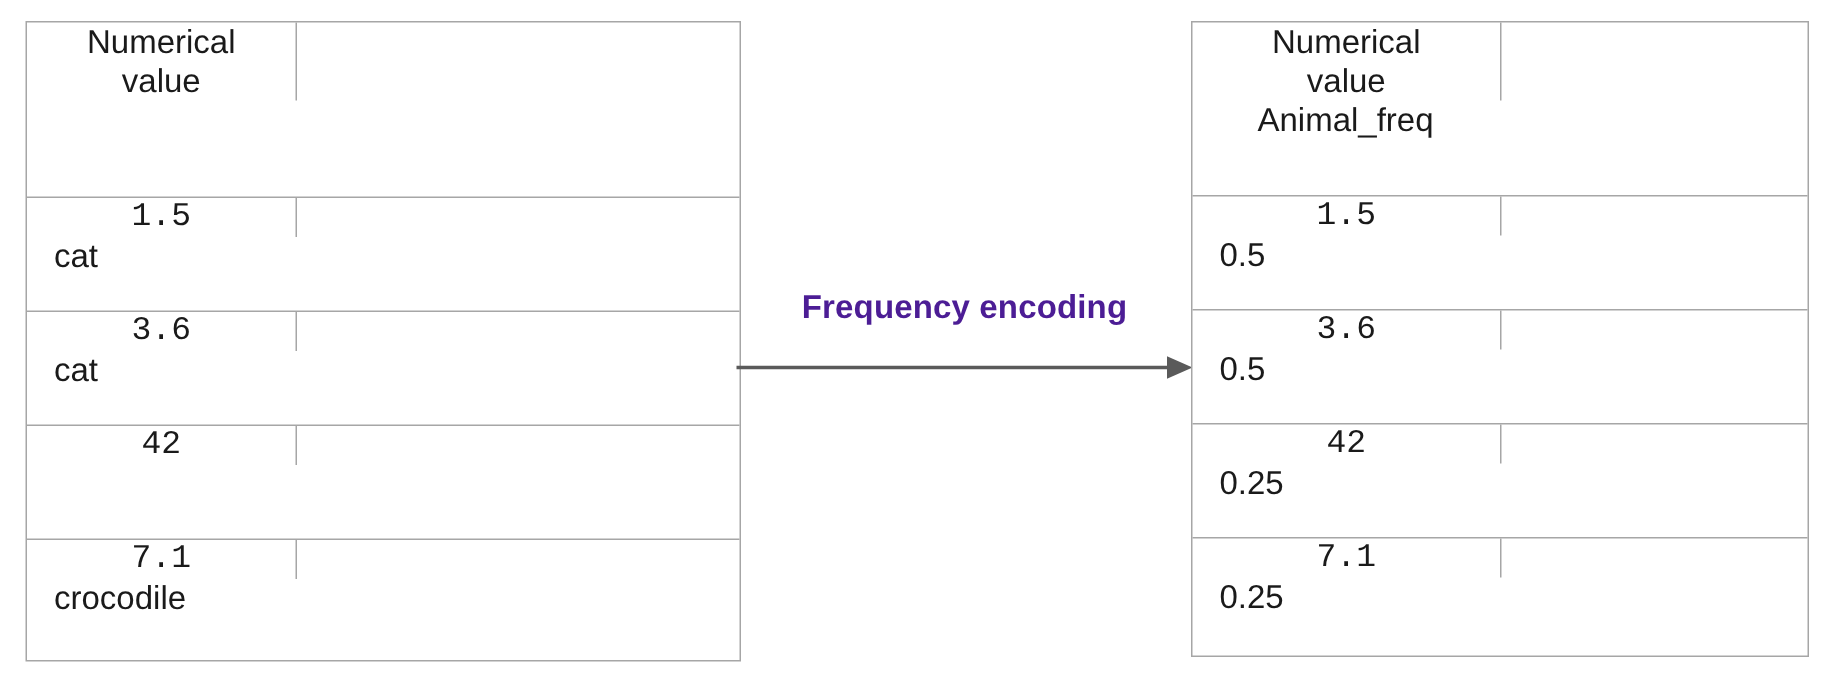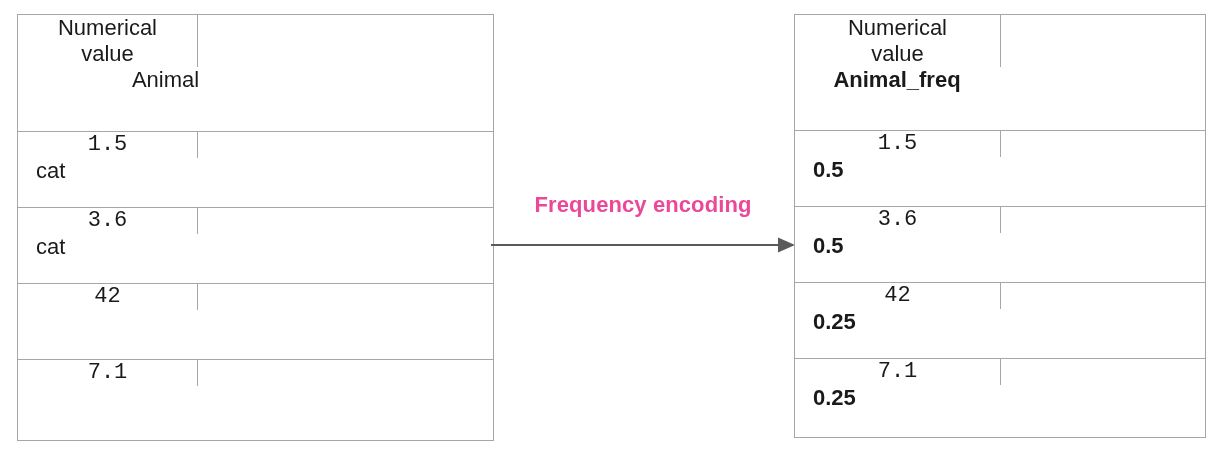--- a/index.html
+++ b/index.html
@@ -82,77 +82,77 @@
   #table-result {
     left: 794px;
     top: 14px;
     width: 412px;
     height: 424px;
   }
   #table-result .row.head  { height: 116px; }
   #table-result .row.body  { height: 76px; }
   #table-result .row.body4 { height: 78px; }
   #table-result .col-a { width: 206px; }
-  #table-result .col-b { width: 204px; font-weight: bold; }
+  #table-result .col-b { width: 204px; }
 
   
   #transform-group {
     position: absolute;
     left: 490px;
     top: 190px;
     width: 306px;
     height: 70px;
   }
   #transform-label {
     position: absolute;
     left: 0;
     top: 0;
     width: 306px;
     text-align: center;
     font-size: 22px;
     font-weight: bold;
     line-height: 30px;
-    color: #ec4899;
+    color: #4c1d95;
     letter-spacing: 0.1px;
   }
   #transform-arrow {
     position: absolute;
     left: 0;
     top: 44px;
     width: 306px;
     height: 22px;
   }
 </style>
 </head>
 <body>
 
 <div class="dtable" id="table-source">
 
   <div class="row head">
     <div class="cell hdr-cell col-a">Numerical
 value</div>
-    <div class="cell hdr-cell col-b lastcol">Animal</div>
   </div>
 
   <div class="row body">
     <div class="cell num-cell col-a">1.5</div>
     <div class="cell txt-cell col-b lastcol">cat</div>
   </div>
 
   <div class="row body">
     <div class="cell num-cell col-a">3.6</div>
     <div class="cell txt-cell col-b lastcol">cat</div>
   </div>
 
   <div class="row body">
     <div class="cell num-cell col-a">42</div>
   </div>
 
   <div class="row body4 last">
     <div class="cell num-cell col-a">7.1</div>
+    <div class="cell txt-cell col-b lastcol">crocodile</div>
   </div>
 
 </div>
 
 <div id="transform-group">
   <div id="transform-label">Frequency encoding</div>
   <svg id="transform-arrow" viewBox="0 0 306 22" width="306" height="22" xmlns="http://www.w3.org/2000/svg">
     <line x1="1" y1="11" x2="288" y2="11" stroke="#5a5a5a" stroke-width="2.2"></line>
     <polygon points="288,3.5 305,11 288,18.5" fill="#5a5a5a"></polygon>
   </svg>

